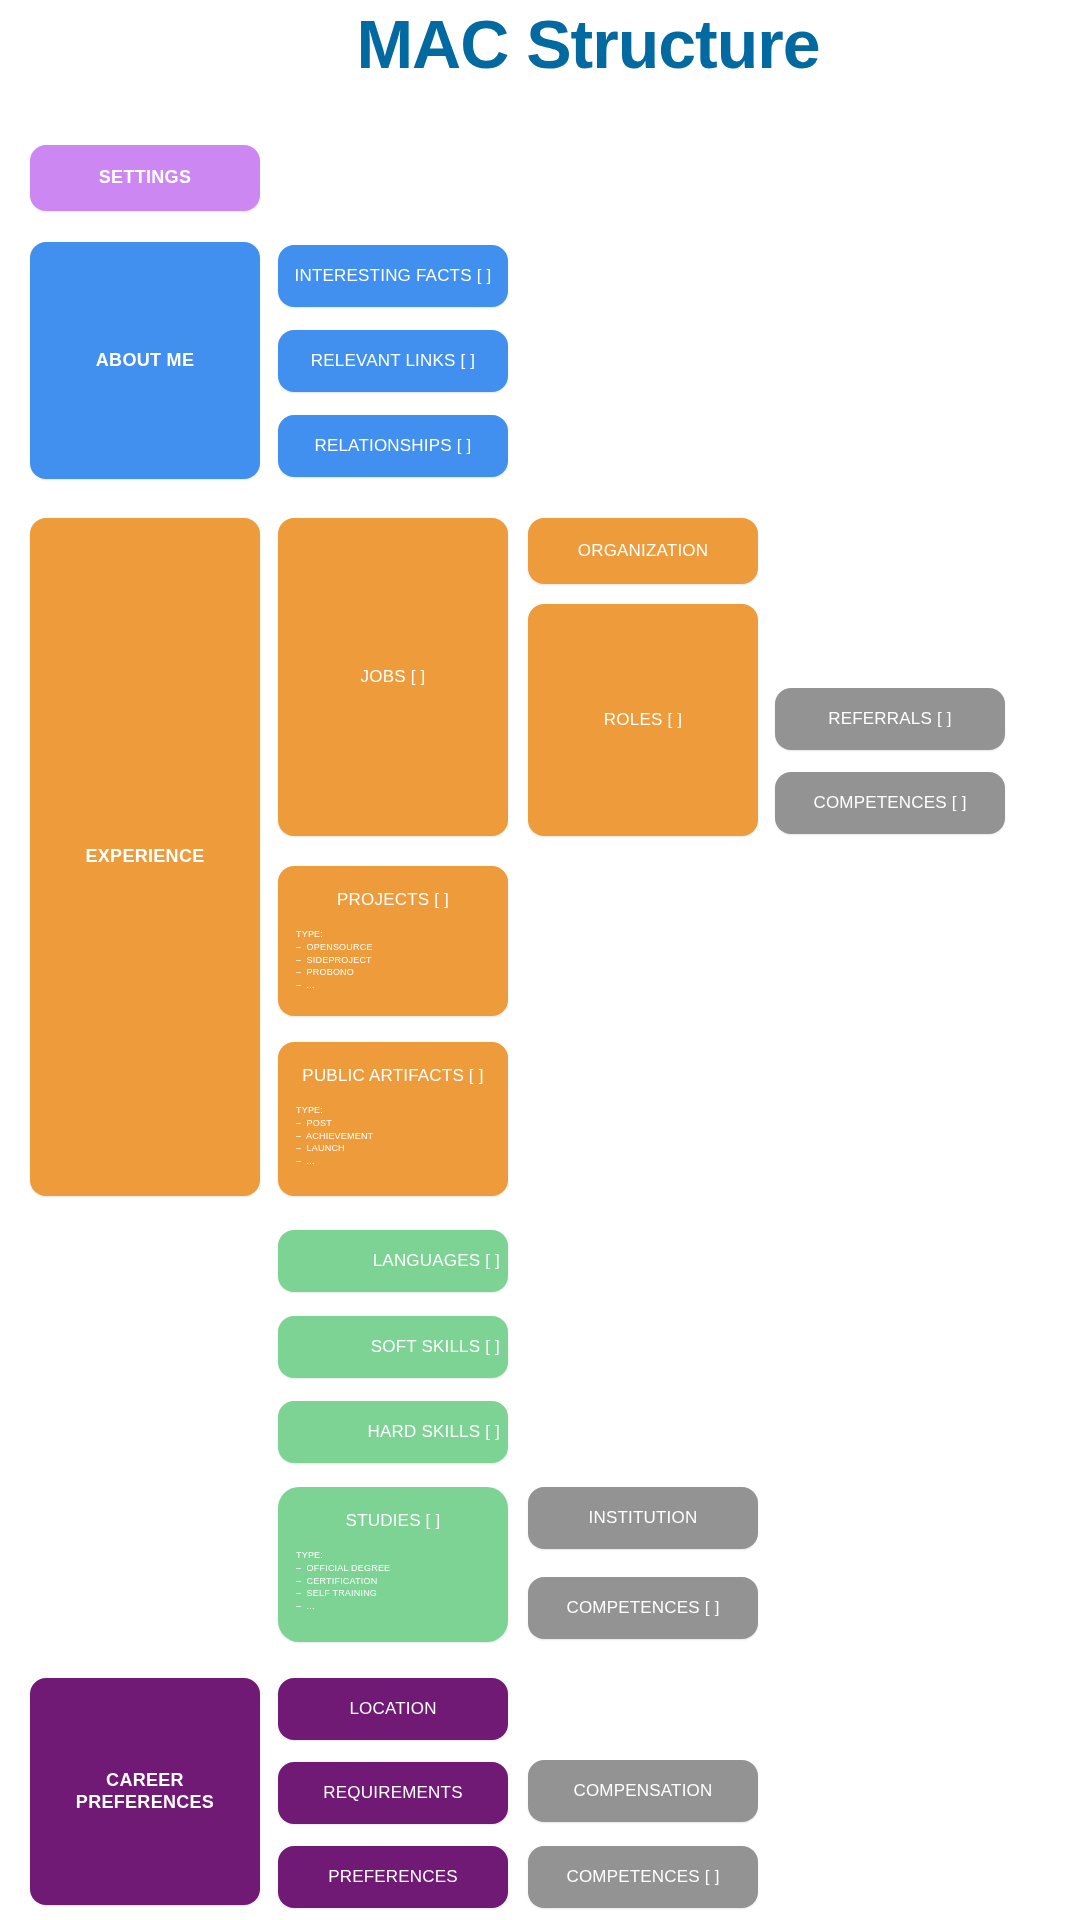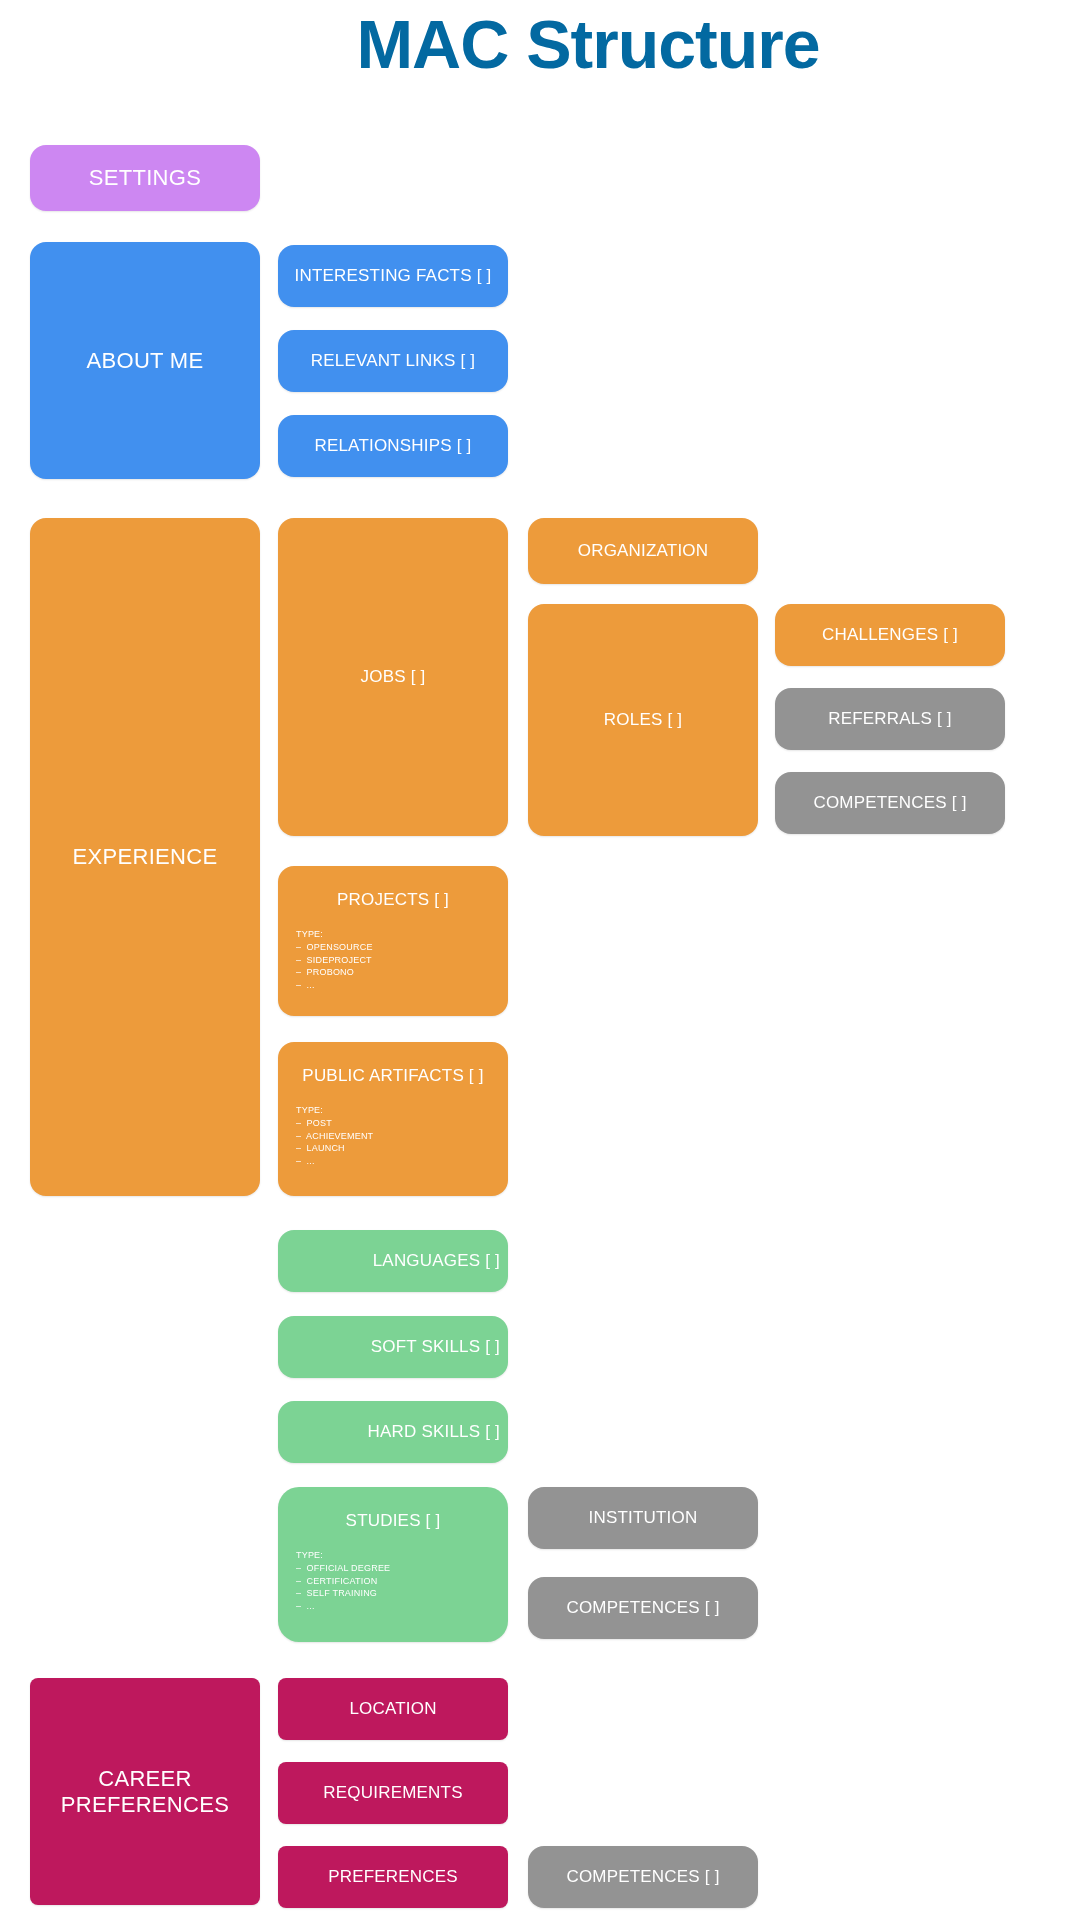--- a/index.html
+++ b/index.html
@@ -41,22 +41,22 @@
     flex-direction: column;
     align-items: center;
     justify-content: center;
     text-align: center;
     box-shadow: 0 1px 2px rgba(0,0,0,0.10);
     overflow: hidden;
   }
 
   
   .cat {
-    font-size: 22px;
-    font-weight: normal;
+    font-size: 18px;
+    font-weight: bold;
     letter-spacing: 0.3px;
     line-height: 1.18;
     padding: 6px;
   }
 
   
   .sub {
     font-size: 17px;
     font-weight: normal;
     letter-spacing: 0.2px;
@@ -83,21 +83,21 @@
     letter-spacing: 0.2px;
   }
   .type-block .t-head { display:block; font-weight: normal; }
   .type-block .t-item { display:block; white-space: pre; }
 
   
   .c-purple { background: #cd87f2; }
   .c-blue   { background: #4190ef; }
   .c-orange { background: #ed9b3b; }
   .c-green  { background: #7cd394; align-items: flex-end; }
-  .c-red    { background: #be185d; border-radius: 8px; }
+  .c-red    { background: #701a75; }
   .c-gray   { background: #939393; }
 </style>
 </head>
 <body>
 
 <div id="canvas">
 
   <div id="page-title">MAC Structure</div>
 
   <div class="box cat c-purple" style="left:30px; top:145px; width:230px; height:66px;">
@@ -129,23 +129,20 @@
   </div>
 
   <div class="box sub c-orange" style="left:528px; top:518px; width:230px; height:66px;">
     <span>ORGANIZATION</span>
   </div>
 
   <div class="box sub c-orange" style="left:528px; top:604px; width:230px; height:232px;align-items:center;">
     <span>ROLES [ ]</span>
   </div>
 
-  <div class="box sub c-orange" style="left:775px; top:604px; width:230px; height:62px;">
-    <span>CHALLENGES [ ]</span>
-  </div>
 
   <div class="box sub c-gray" style="left:775px; top:688px; width:230px; height:62px;">
     <span>REFERRALS [ ]</span>
   </div>
 
   <div class="box sub c-gray" style="left:775px; top:772px; width:230px; height:62px;">
     <span>COMPETENCES [ ]</span>
   </div>
 
   <div class="box sub with-list c-orange" style="left:278px; top:866px; width:230px; height:150px;">
@@ -211,18 +208,21 @@
   </div>
 
   <div class="box sub c-red" style="left:278px; top:1762px; width:230px; height:62px;">
     <span>REQUIREMENTS</span>
   </div>
 
   <div class="box sub c-red" style="left:278px; top:1846px; width:230px; height:62px;">
     <span>PREFERENCES</span>
   </div>
 
+  <div class="box sub c-gray" style="left:528px; top:1760px; width:230px; height:62px;">
+    <span>COMPENSATION</span>
+  </div>
 
   <div class="box sub c-gray" style="left:528px; top:1846px; width:230px; height:62px;">
     <span>COMPETENCES [ ]</span>
   </div>
 
 </div>
 
 </body></html>

